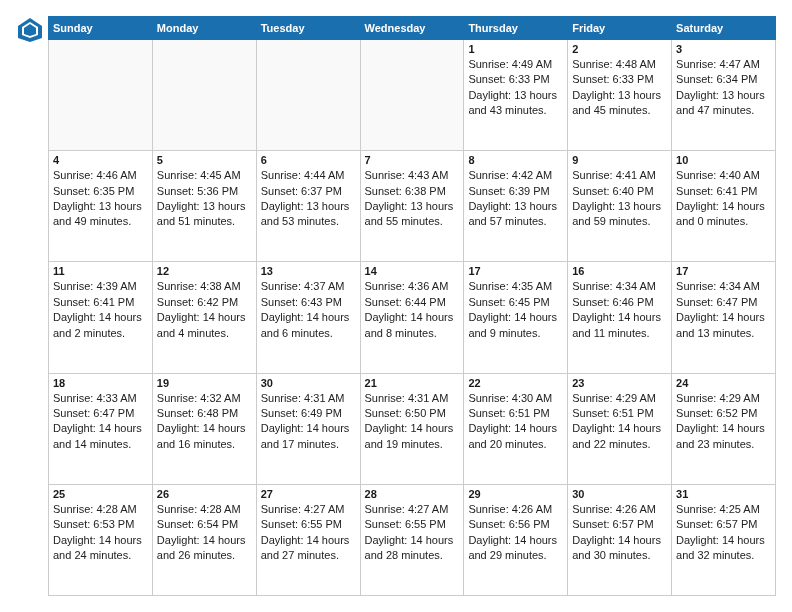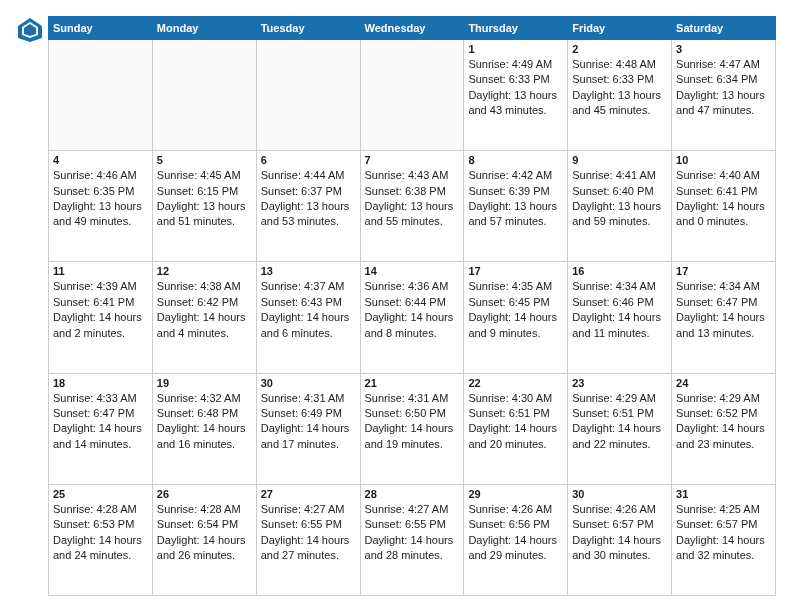--- a/index.html
+++ b/index.html
@@ -160,21 +160,21 @@
           <td>
             <span class="day-num">4</span>
             <div class="day-info">Sunrise: 4:46 AM
 Sunset: 6:35 PM
 Daylight: 13 hours
 and 49 minutes.</div>
           </td>
           <td>
             <span class="day-num">5</span>
             <div class="day-info">Sunrise: 4:45 AM
-Sunset: 6:15 PM
+Sunset: 5:36 PM
 Daylight: 13 hours
 and 51 minutes.</div>
           </td>
           <td>
             <span class="day-num">6</span>
             <div class="day-info">Sunrise: 4:44 AM
 Sunset: 6:37 PM
 Daylight: 13 hours
 and 53 minutes.</div>
           </td>

